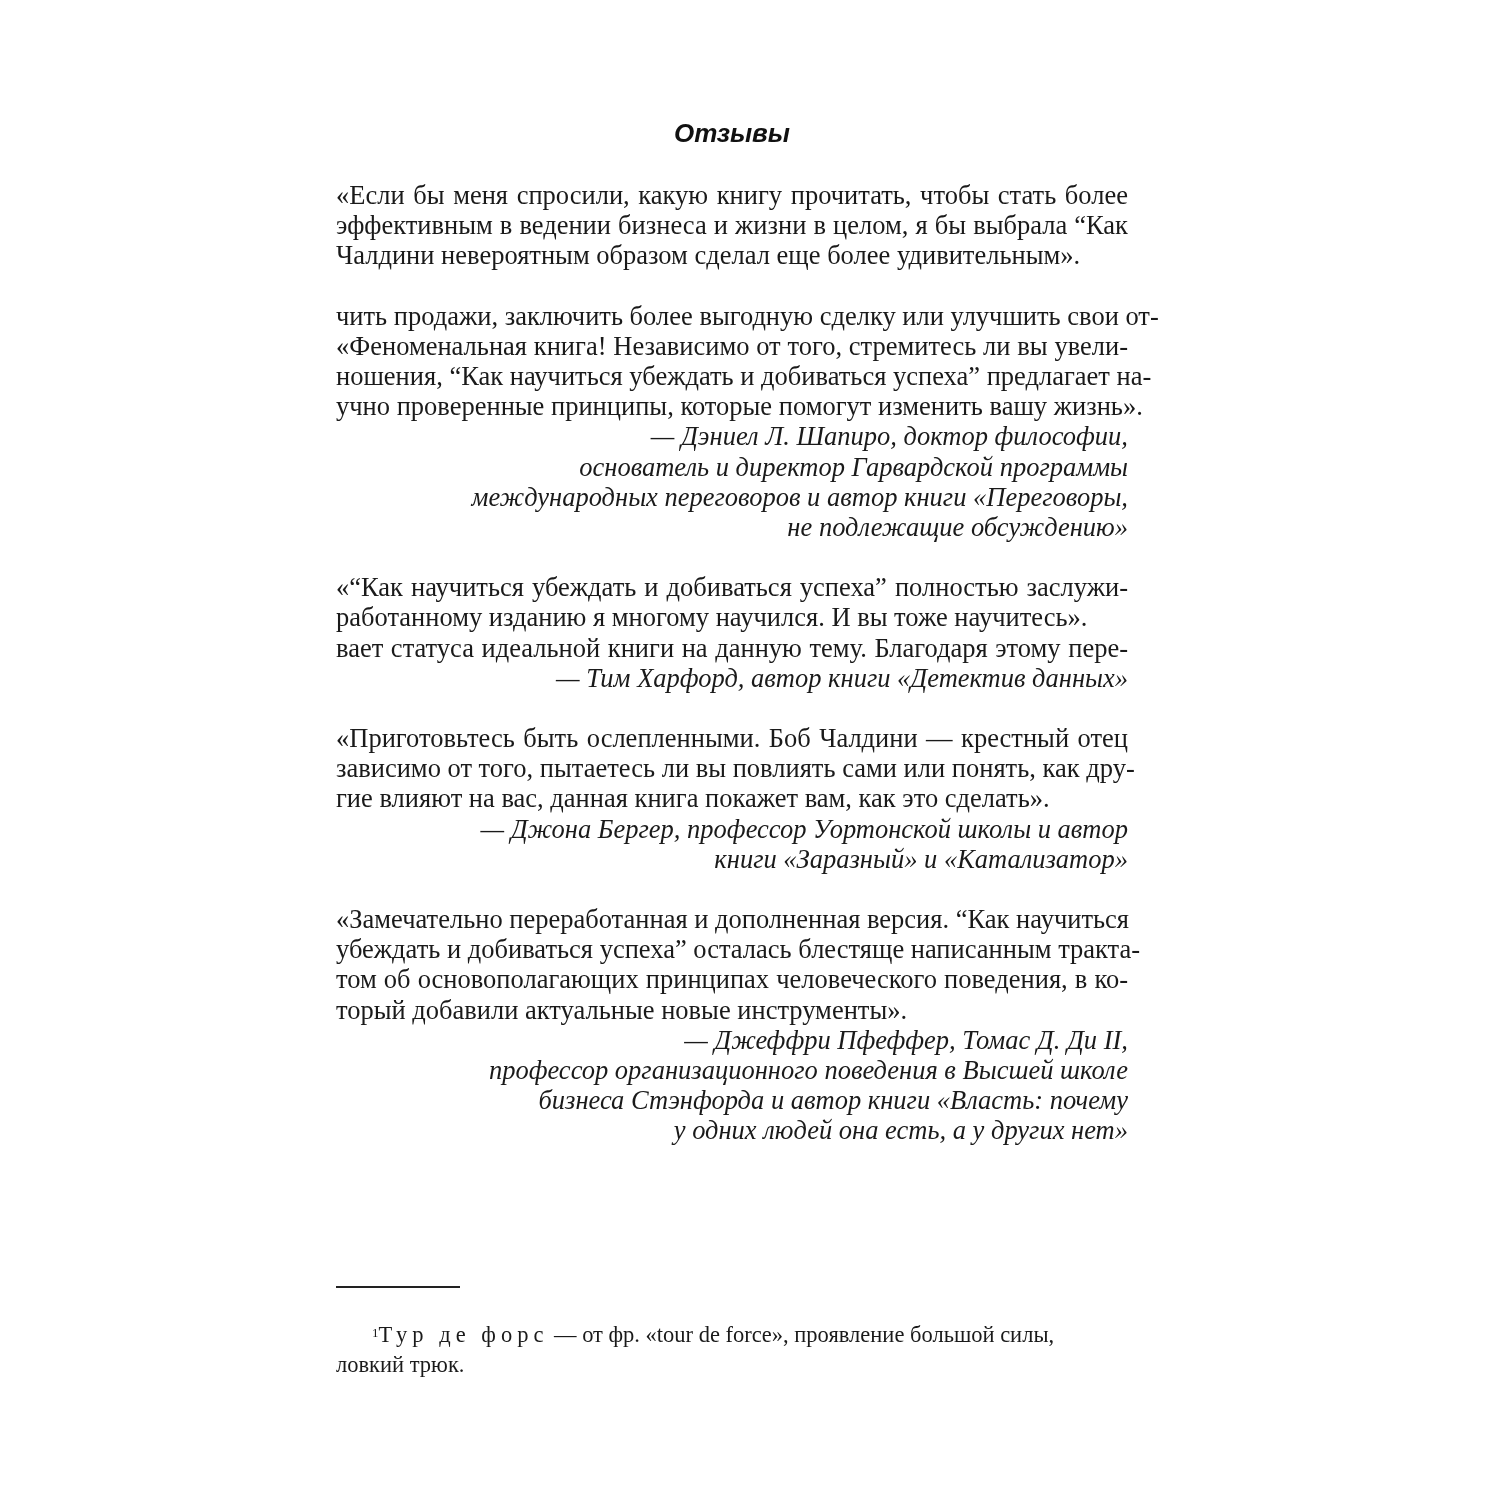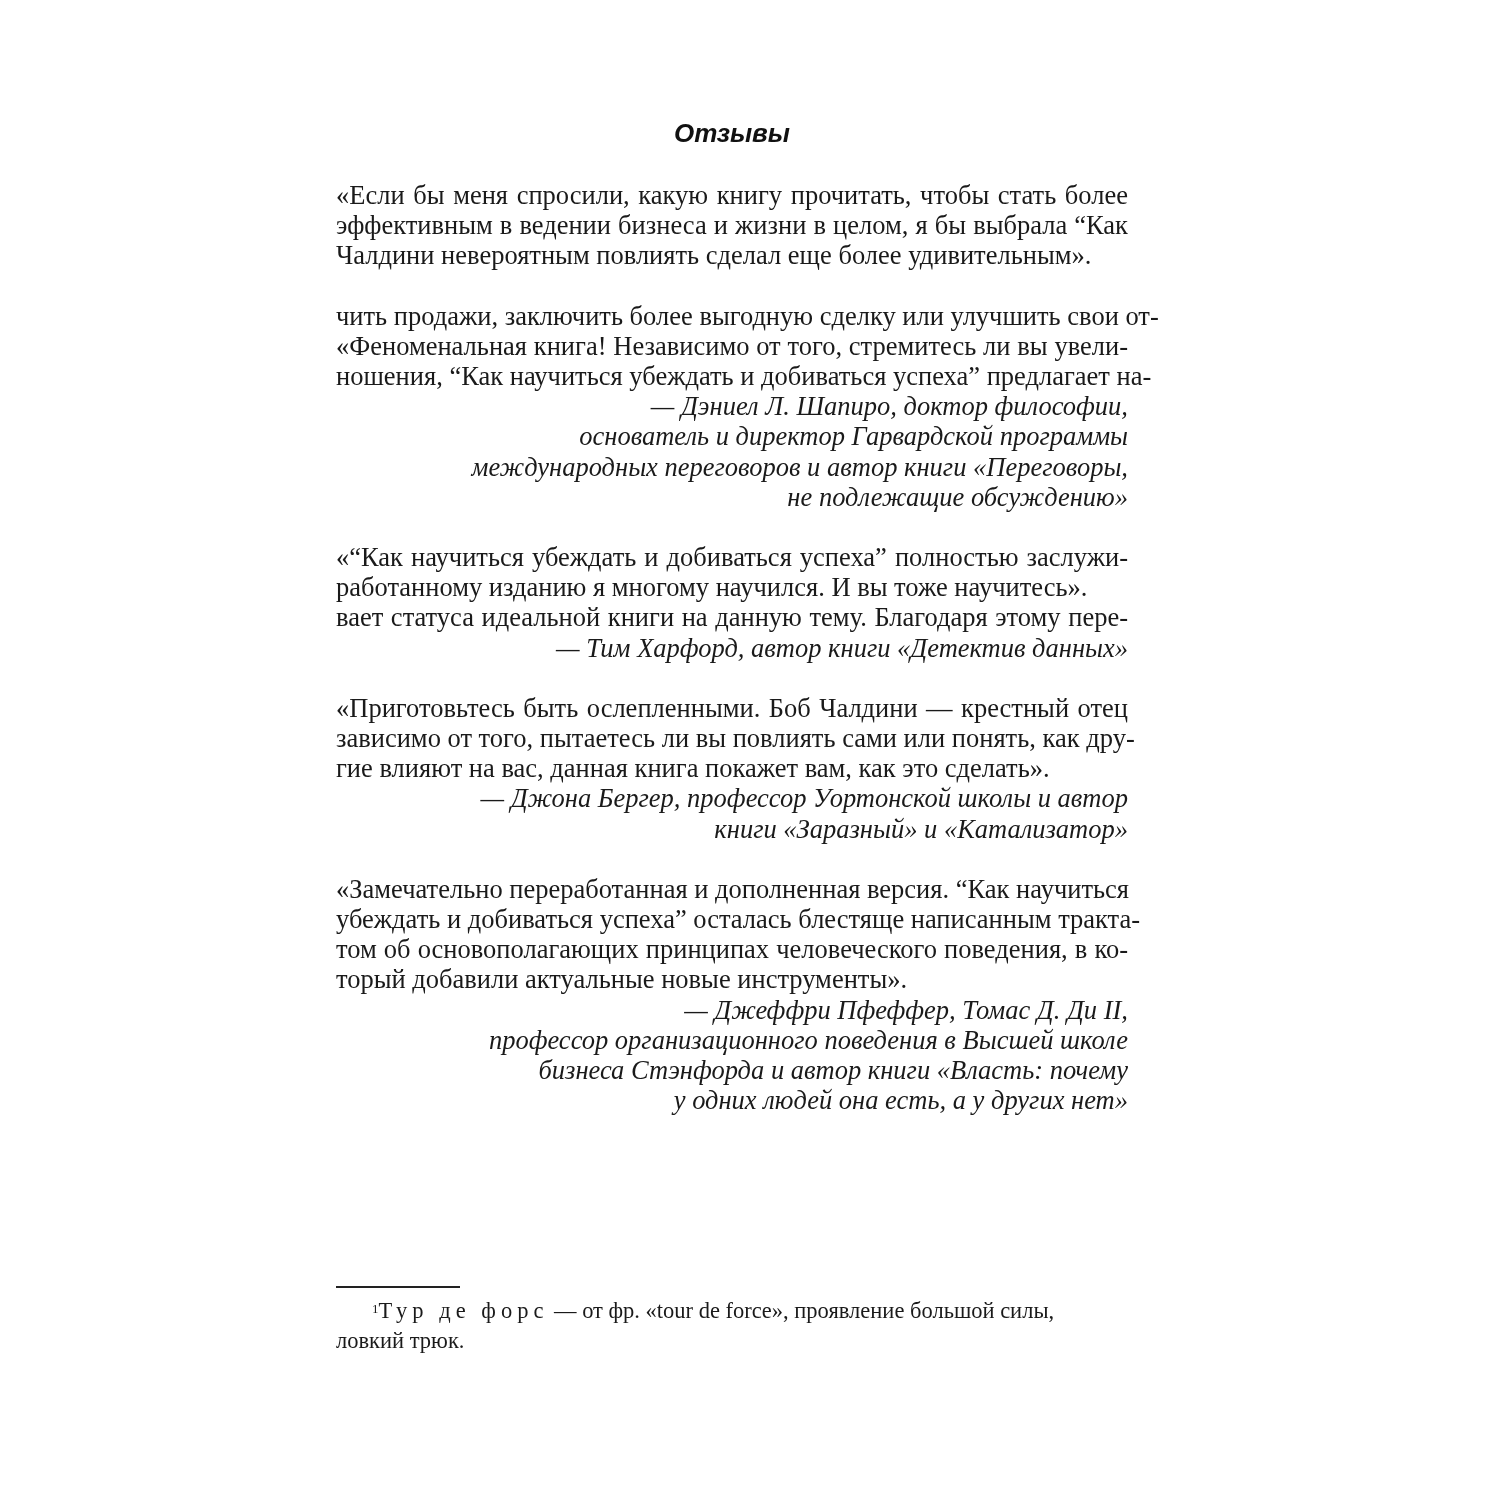--- a/index.html
+++ b/index.html
@@ -25,29 +25,30 @@
 
 <div class="page">
   <div class="title">Отзывы</div>
 
   <div class="body">
 
     <div class="block">
       <p class="q">
         <span class="line">«Если бы меня спросили, какую книгу прочитать, чтобы стать более</span>
         <span class="line">эффективным в ведении бизнеса и жизни в целом, я бы выбрала “Как</span>
-        <span class="line last">Чалдини невероятным повлиять сделал еще более удивительным».</span>
+        <span class="line last">Чалдини невероятным образом сделал еще более удивительным».</span>
       </p>
     </div>
 
     <div class="block">
       <p class="q">
         <span class="line">чить продажи, заключить более выгодную сделку или улучшить свои от-</span>
         <span class="line">«Феноменальная книга! Независимо от того, стремитесь ли вы увели-</span>
         <span class="line">ношения, “Как научиться убеждать и добиваться успеха” предлагает на-</span>
+        <span class="line last">учно проверенные принципы, которые помогут изменить вашу жизнь».</span>
       </p>
       <p class="attr">
         <span class="line">— Дэниел Л. Шапиро, доктор философии,</span>
         <span class="line">основатель и директор Гарвардской программы</span>
         <span class="line">международных переговоров и автор книги «Переговоры,</span>
         <span class="line">не подлежащие обсуждению»</span>
       </p>
     </div>
 
     <div class="block">
@@ -84,16 +85,16 @@
         <span class="line">— Джеффри Пфеффер, Томас Д. Ди II,</span>
         <span class="line">профессор организационного поведения в Высшей школе</span>
         <span class="line">бизнеса Стэнфорда и автор книги «Власть: почему</span>
         <span class="line">у одних людей она есть, а у других нет»</span>
       </p>
     </div>
   </div>
 
   <div class="fn-rule"></div>
   <div class="fn">
-    <span style="display:block; padding-left:36px;"><sup>1</sup><span class="sp">Тур де форс</span><span> — от фр. «tour de force», проявление большой силы,</span></span>
+    <span style="display:block; padding-left:36px;margin-top:24px;"><sup>1</sup><span class="sp">Тур де форс</span><span> — от фр. «tour de force», проявление большой силы,</span></span>
     <span style="display:block;">ловкий трюк.</span>
   </div>
 </div>
 
 </body></html>

